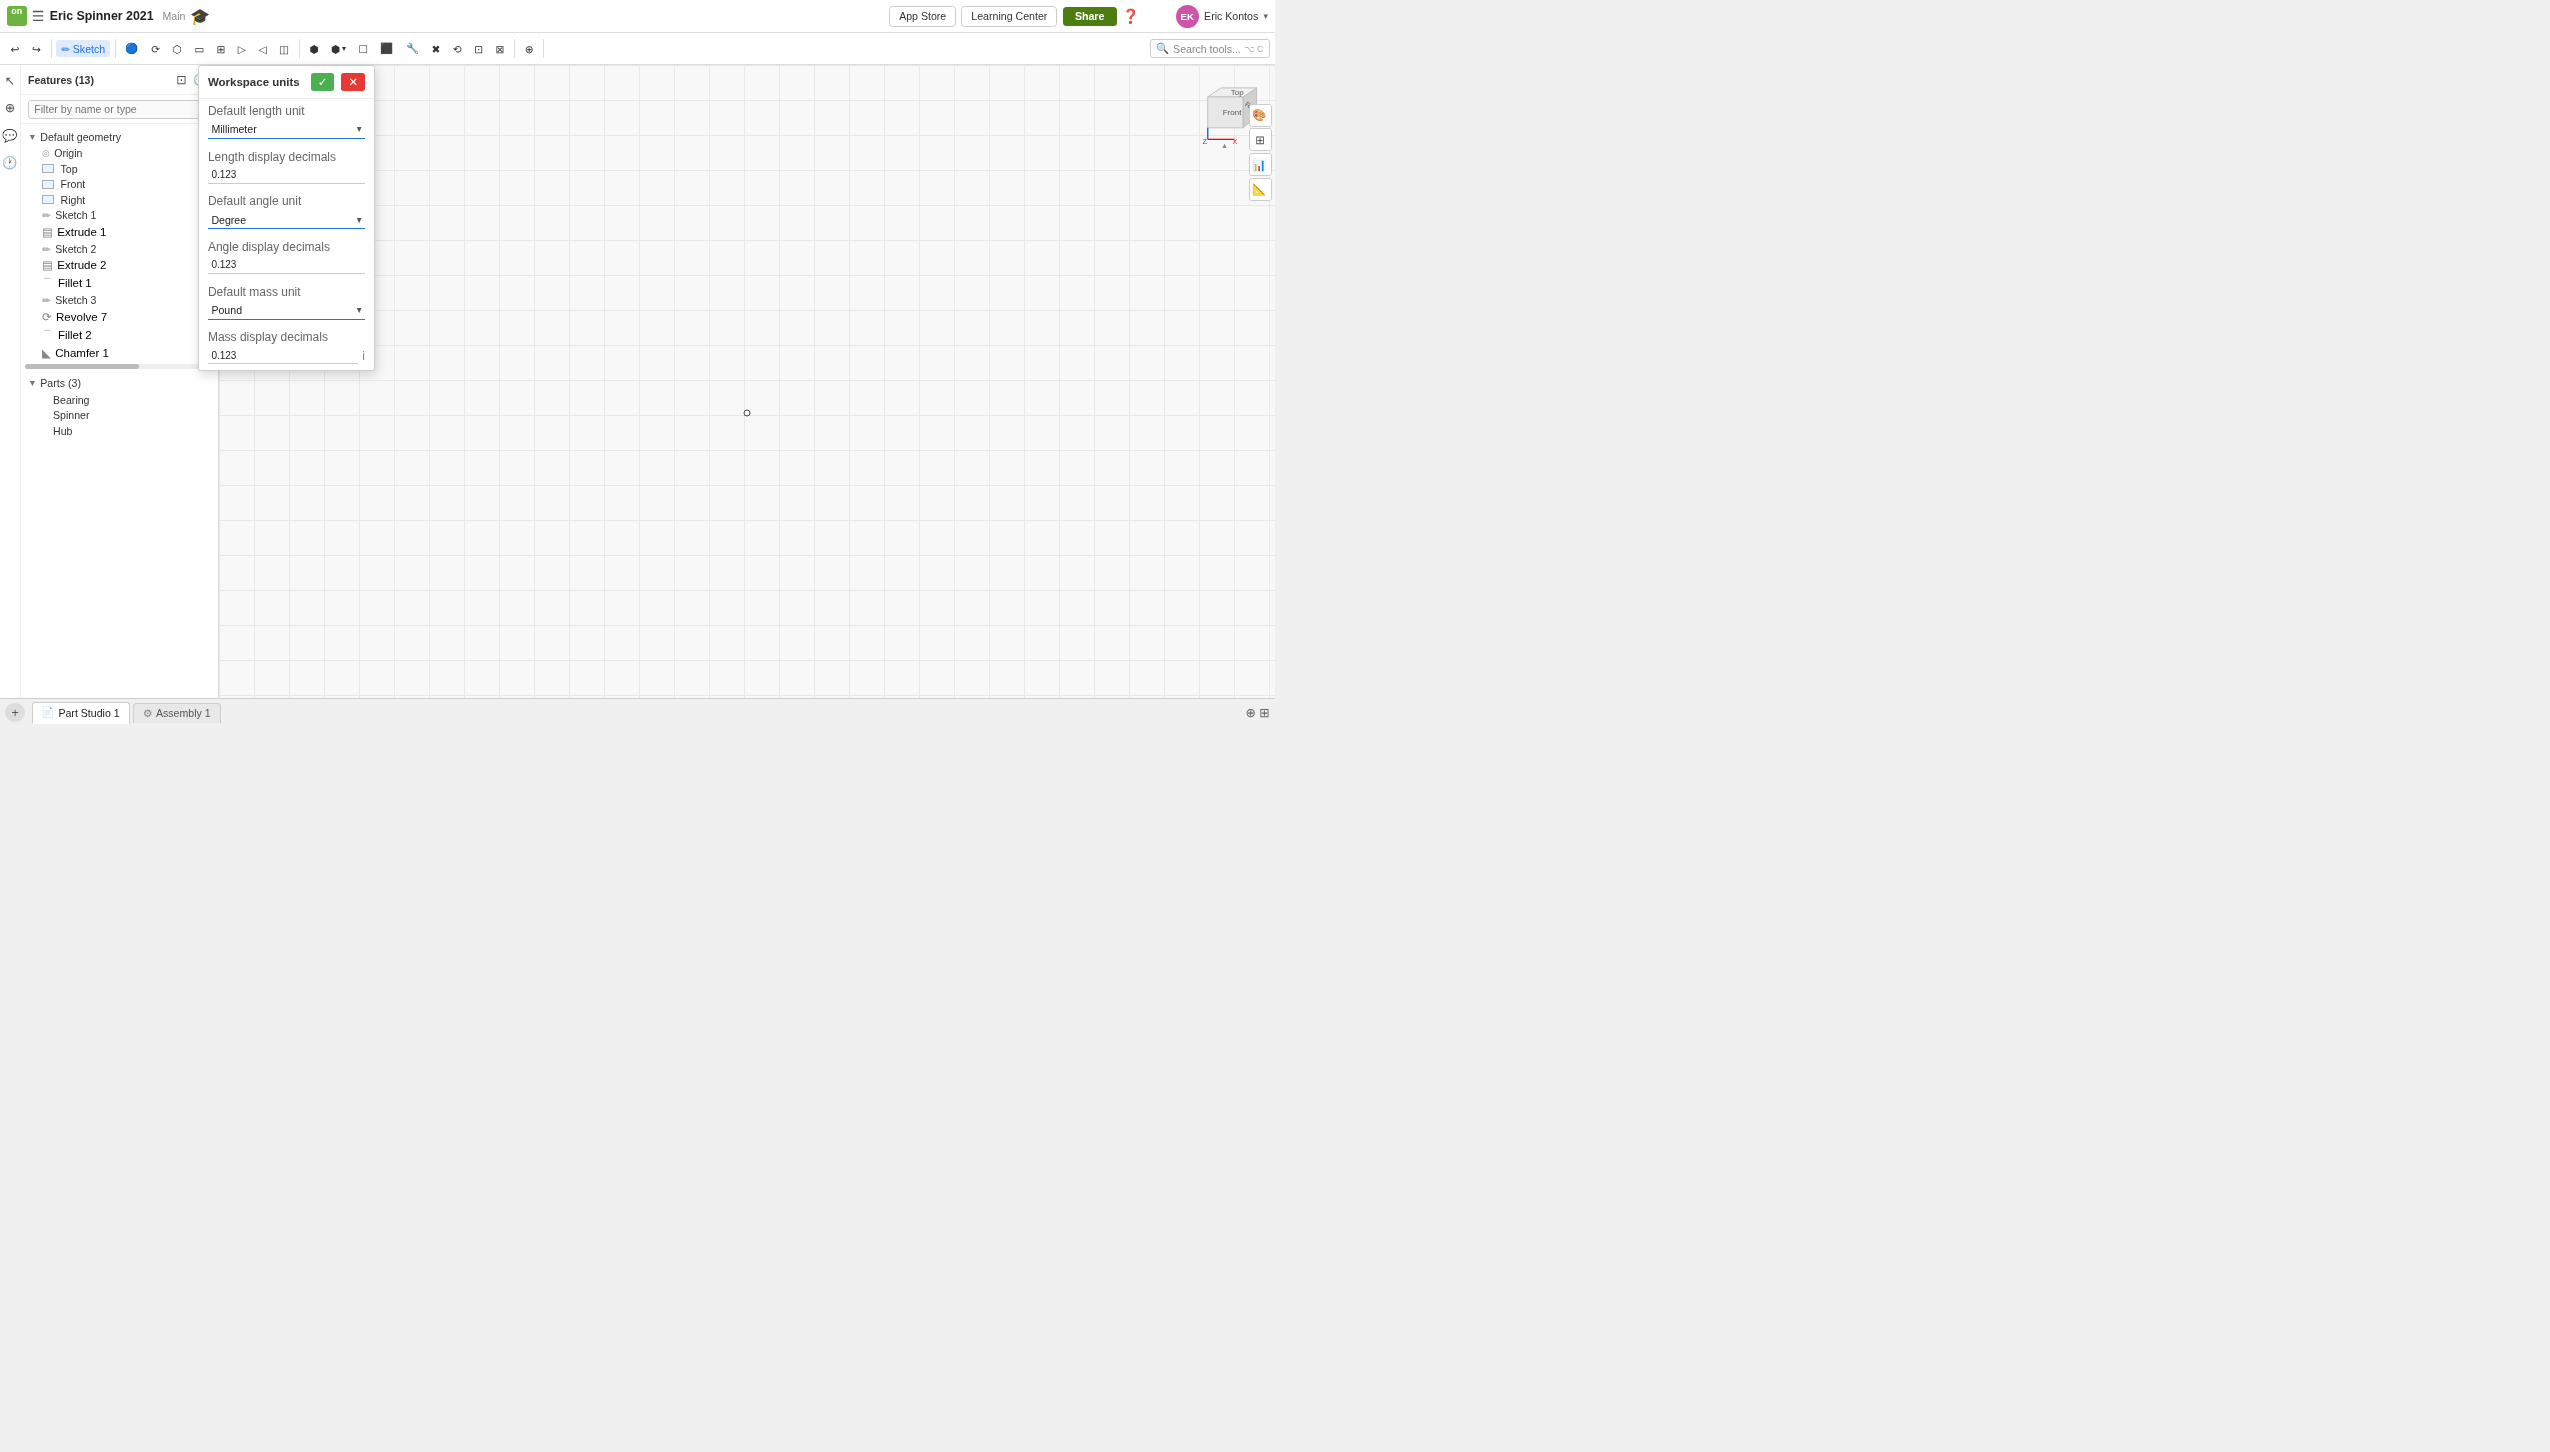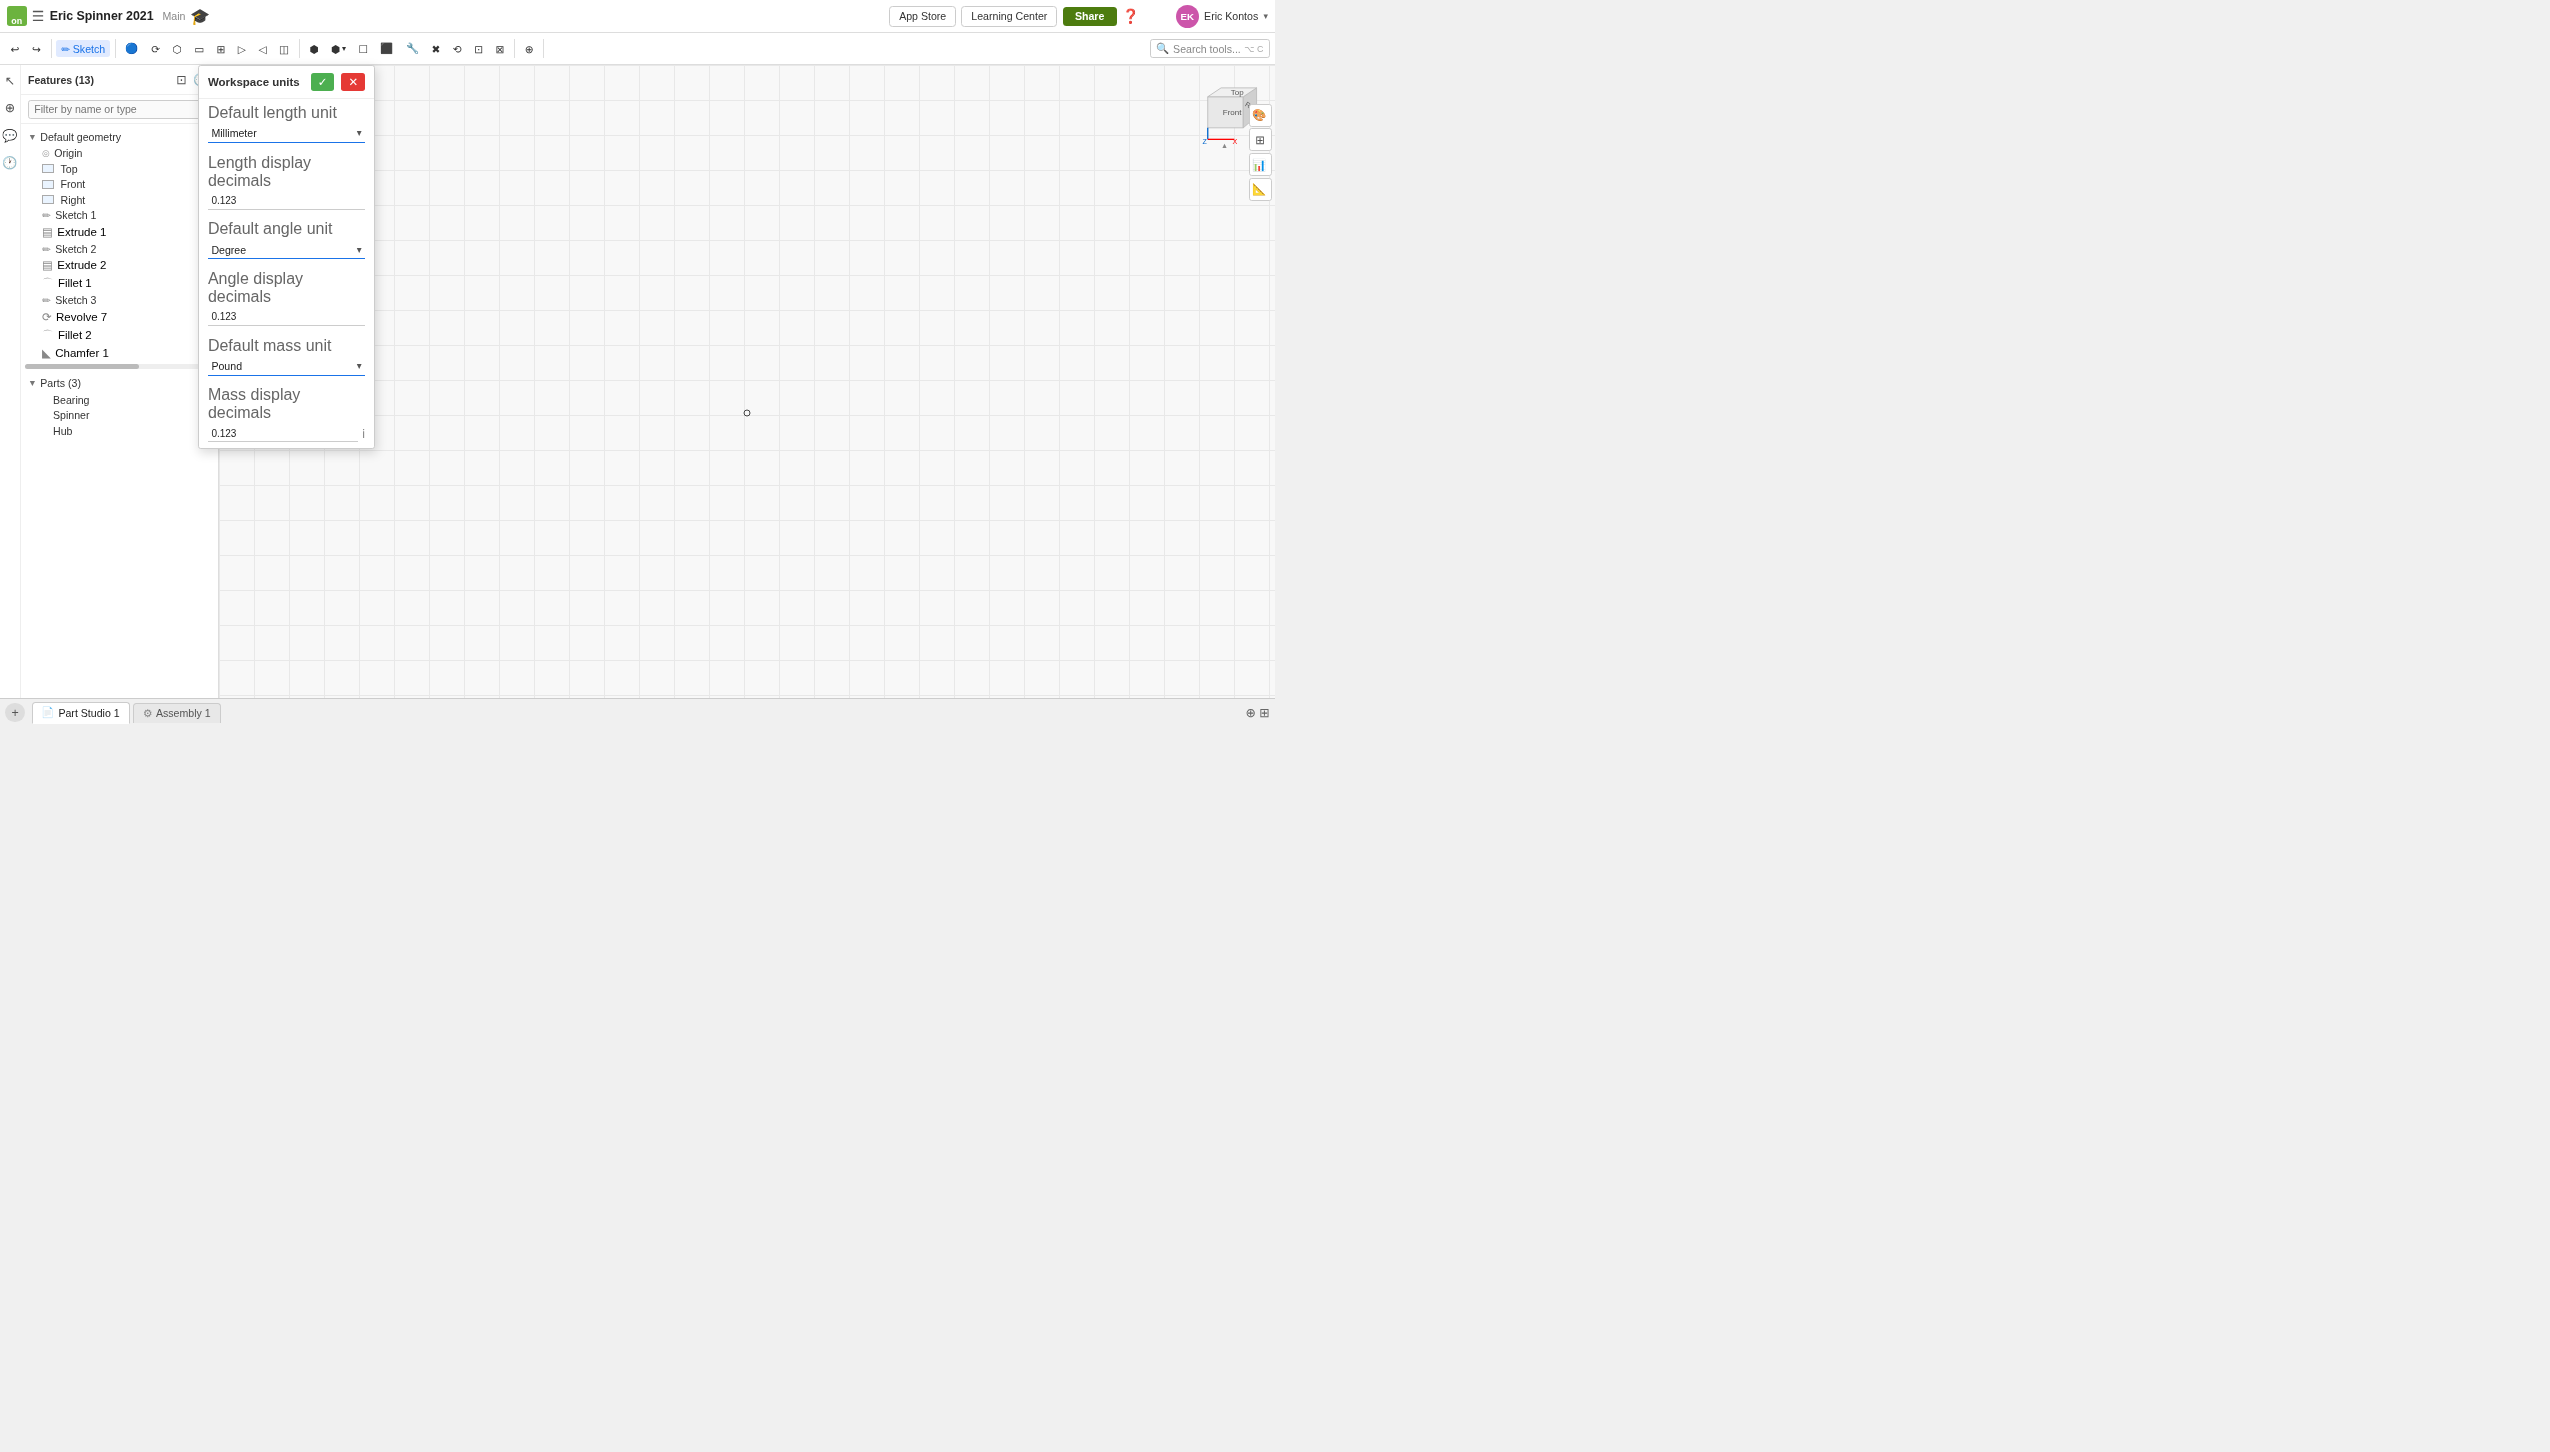--- a/index.html
+++ b/index.html
@@ -4,21 +4,21 @@
   <style>
     * { box-sizing: border-box; margin: 0; padding: 0; }
     body { font-family: -apple-system, BlinkMacSystemFont, 'Segoe UI', Arial, sans-serif; font-size: 11.5px; background: #f0f0f0; overflow: hidden; width: 1275px; height: 726px; }
 
     
     #navbar {
       display: flex; align-items: center; height: 33px; background: #fff; border-bottom: 0.9px solid #ddd;
       padding: 0 7px; gap: 5.3px; position: relative; z-index: 100;
     }
     #navbar .logo { display: flex; align-items: center; gap: 3.5px; font-weight: bold; font-size: 11.5px; color: #333; }
-    #navbar .logo .onshape-logo { width: 19.5px; height: 19.5px; background: #6cb33f; border-radius: 2.7px; display: flex; align-items: flex-end; justify-content: center; color: white; font-size: 8.9px; font-weight: bold; }
+    #navbar .logo .onshape-logo { width: 19.5px; height: 19.5px; background: #6cb33f; border-radius: 2.7px; display: flex; align-items: flex-start; justify-content: center; color: white; font-size: 8.9px; font-weight: bold; }
     #navbar .hamburger { font-size: 14px; cursor: pointer; color: #555; }
     #navbar .doc-title { font-size: 12.4px; font-weight: 600; color: #222; }
     #navbar .doc-branch { font-size: 10.6px; color: #888; margin-left: 3.5px; }
     #navbar .grad-icon { font-size: 16px; color: #5a9; cursor: pointer; }
     #navbar .spacer { flex: 1; }
     #navbar .btn-appstore { background: #fff; border: 0.9px solid #ccc; border-radius: 3.5px; padding: 3.5px 8.9px; cursor: pointer; font-size: 10.6px; color: #333; }
     #navbar .btn-learningcenter { background: #fff; border: 0.9px solid #ccc; border-radius: 3.5px; padding: 3.5px 8.9px; cursor: pointer; font-size: 10.6px; color: #333; }
     #navbar .btn-share { background: #4d7c0f; border: none; border-radius: 3.5px; padding: 3.5px 12.4px; cursor: pointer; font-size: 10.6px; color: #fff; font-weight: 600; }
     #navbar .help-icon { font-size: 14px; color: #555; cursor: pointer; }
     #navbar .avatar { width: 23px; height: 23px; border-radius: 50%; background: #c5a; display: flex; align-items: center; justify-content: center; color: white; font-size: 9.7px; font-weight: bold; cursor: pointer; margin-left: 31px; }
@@ -90,21 +90,21 @@
       border: 0.9px solid #ccc; box-shadow: 1.8px 3.5px 10.6px rgba(0,0,0,0.15); z-index: 200; border-radius: 2.7px;
     }
     #ws-popup-header {
       display: flex; align-items: center; padding: 7px 8.9px; border-bottom: 0.9px solid #eee; gap: 7px;
     }
     #ws-popup-header .popup-title { font-size: 11.5px; font-weight: 600; color: #333; flex: 1; }
     #ws-popup-header .popup-confirm { background: #4caf50; border: none; color: white; border-radius: 2.7px; padding: 1.8px 7px; cursor: pointer; font-size: 11.5px; }
     #ws-popup-header .popup-cancel { background: #e53935; border: none; color: white; border-radius: 2.7px; padding: 1.8px 7px; cursor: pointer; font-size: 11.5px; }
 
     .popup-field { padding: 5.3px 8.9px; }
-    .popup-field .field-label { font-size: 16px; color: #666; margin-bottom: 2.7px; }
+    .popup-field .field-label { font-size: 12px; color: #666; margin-bottom: 2.7px; }
     .popup-field select {
       width: 100%; border: none; border-bottom: 1.8px solid #1a73e8; padding: 2.7px 3.5px; font-size: 10.6px;
       background: #fff; cursor: pointer; color: #222; appearance: none; -webkit-appearance: none;
     }
     .popup-field .select-wrapper { position: relative; }
     .popup-field .select-wrapper::after { content: '▾'; position: absolute; right: 3.5px; top: 2.7px; font-size: 9.7px; color: #555; pointer-events: none; }
     .popup-field input[type="text"] {
       width: 100%; border: none; border-bottom: 0.9px solid #ccc; padding: 2.7px 3.5px; font-size: 10px;
       background: #fff; color: #222;
     }

